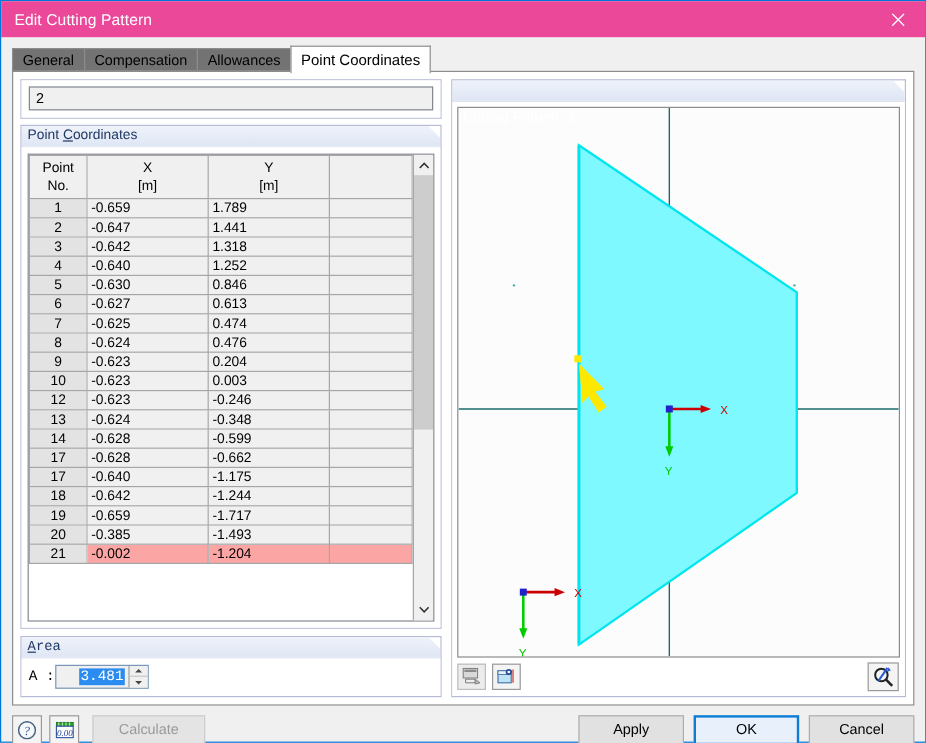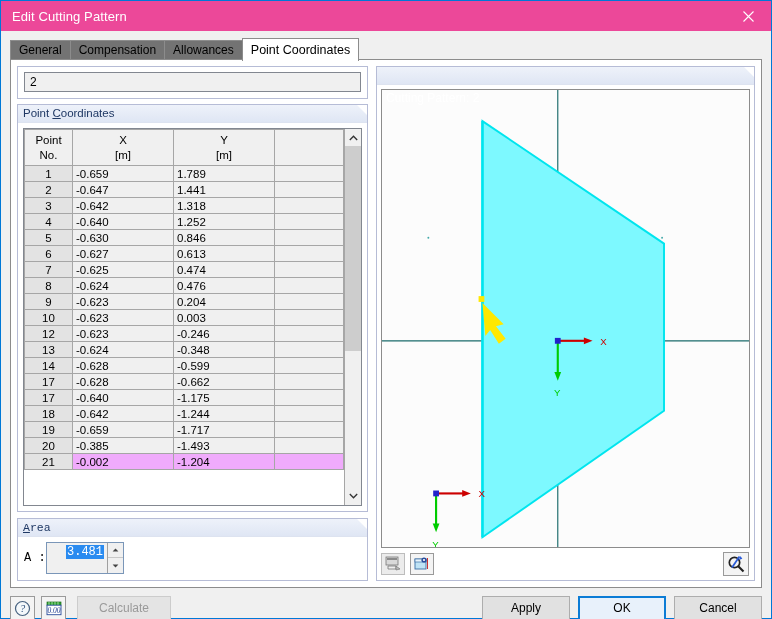--- a/index.html
+++ b/index.html
@@ -157,40 +157,40 @@
     text-align: center;
     color: #000;
   }
   td.num { background: #f0f0f0; padding-right: 5px; }
   td.blank { background: #f0f0f0; }
   tr.sel td.rowno { background: #2a8bf0; color: #fff; }
   tr.sel td.focus {
     outline: 1px dotted #000;
     outline-offset: -2px;
   }
-  tr.lastrow td.num, tr.lastrow td.blank { background: #f0abfc; margin-top: 31px; }
+  tr.lastrow td.num, tr.lastrow td.blank { background: #fca5a5; margin-top: 31px; }
 
   
   .vscroll {
     width: 17px; min-width: 17px;
     background: #f0f0f0;
     border-left: 1px solid #a6a6a6;
     display: flex; flex-direction: column;
     box-sizing: border-box;
   }
   .sbtn { height: 17px; display:flex; align-items:center; justify-content:center; background:#f0f0f0; }
   .strack { flex:1; position: relative; background:#f0f0f0; }
   .sthumb { position:absolute; left:0; right:0; top:0; height:60%; background:#cdcdcd; }
 
   
   .areagroup { margin-top: 6px; font-family: Liberation Mono, monospace; }
   .arearow { display:flex; align-items:center; }
   .arearow .lbl { width: 22px; font-size: 12px; }
   .spin {
-    width: 78px; height: 32px;
+    width: 78px; height: 20px;
     border: 1px solid #7a96b8;
     display:flex; box-sizing:border-box;
     background:#f0f0f0;
   }
   .spin .val {
     flex:1; text-align:right; line-height:18px;
     padding-right:3px; font-size:12px;
     overflow:hidden; white-space:nowrap;
   }
   .spin .val span.h { background:#2a8bf0; color:#fff; padding:0 1px; }

